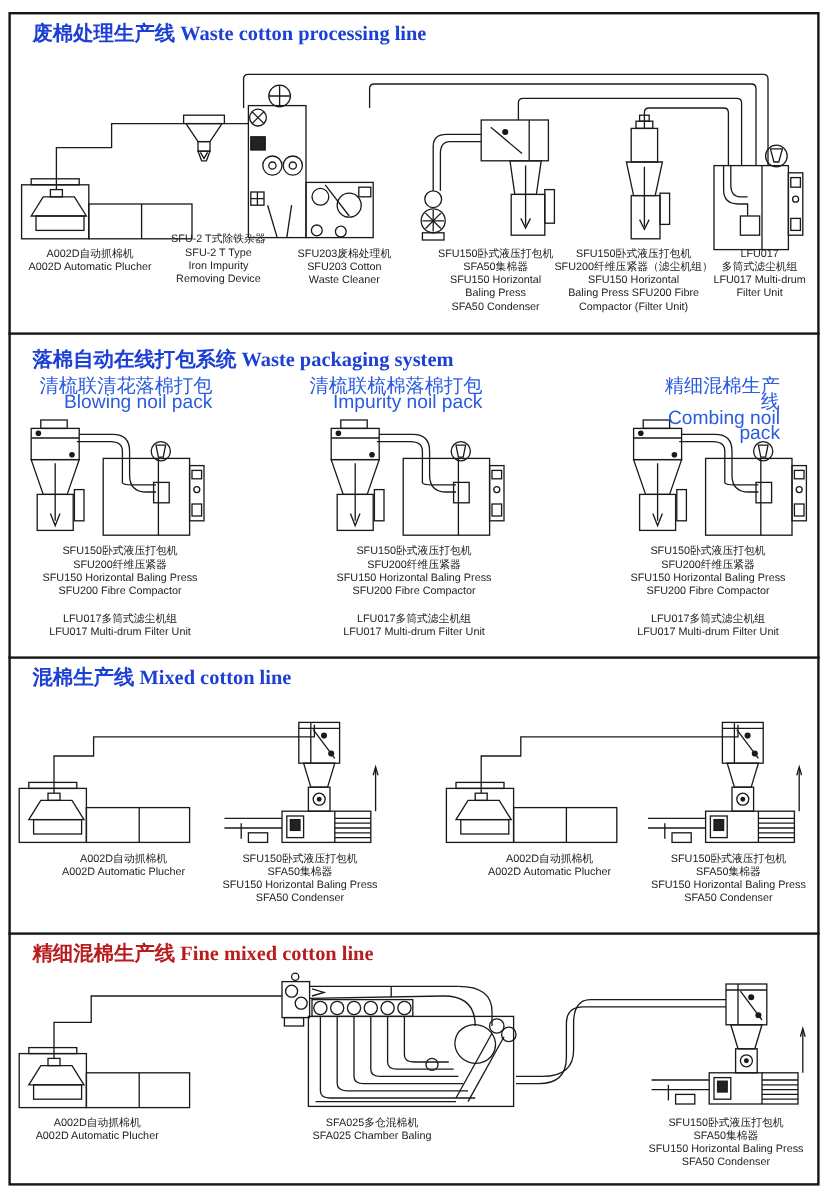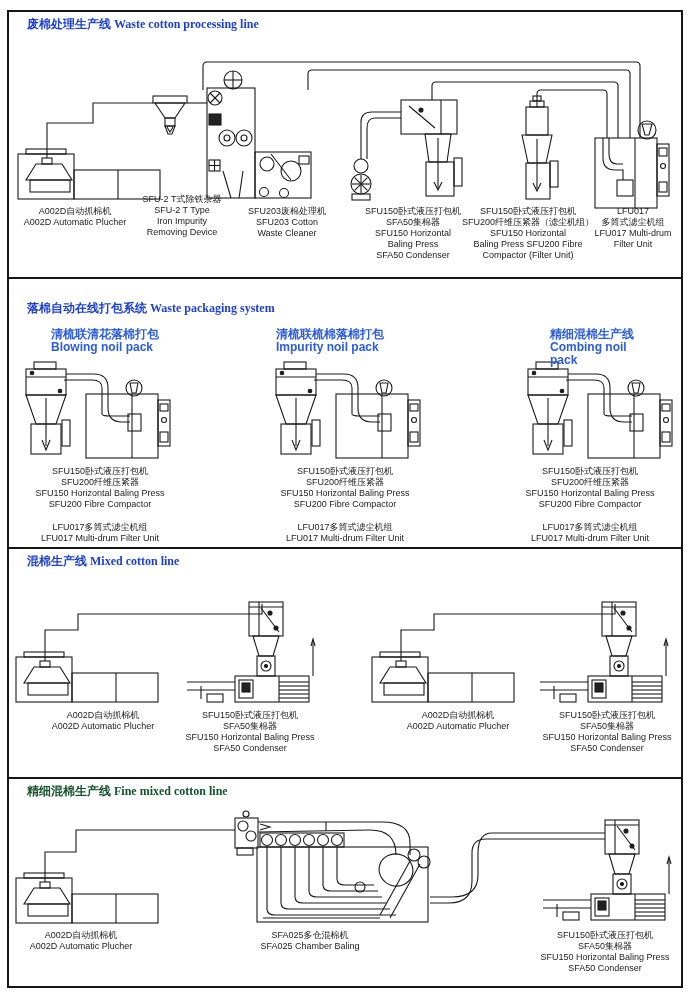--- a/index.html
+++ b/index.html
@@ -2,23 +2,23 @@
 <html><head>
 <meta charset="utf-8">
 <style>
   html,body{margin:0;padding:0;background:#ffffff;}
   .page{position:relative;width:700px;height:1003px;background:#ffffff;overflow:hidden;
         font-family:"Liberation Sans","DejaVu Sans",sans-serif;color:#1a1a1a;}
   .frame{position:absolute;left:7px;top:10px;width:676px;height:978px;border:2px solid #161616;box-sizing:border-box;}
   .divider{position:absolute;left:7px;width:676px;height:2px;background:#161616;}
   .section{position:absolute;left:0;width:700px;}
   .title{position:absolute;left:27px;top:6px;margin:0;font-family:"Liberation Serif","DejaVu Serif",serif;
-         font-size:12px;font-weight:bold;white-space:nowrap;}
-  .sublabel{position:absolute;transform:translateX(-50%);text-align:left;font-size:12px;line-height:13px;
-            font-weight:700;white-space:pre-line;}
+         font-size:17px;font-weight:bold;white-space:nowrap;}
+  .sublabel{position:absolute;transform:translateX(-50%);text-align:right;font-size:16px;line-height:13px;
+            font-weight:400;white-space:pre-line;}
   .mlabel{position:absolute;transform:translateX(-50%);text-align:center;font-size:9px;line-height:11px;
           color:#222222;white-space:pre-line;width:175px;}
   svg{position:absolute;left:0;top:0;}
   .draw{stroke:#1a1a1a;stroke-width:1.1;fill:none;}
 </style>
 </head>
 <body>
 
 <div class="page">
 
@@ -265,21 +265,21 @@
 Baling Press SFU200 Fibre
 Compactor (Filter Unit)</div>
     <div class="mlabel" style="left:633px;top:196px">LFU017
 多筒式滤尘机组
 LFU017 Multi-drum
 Filter Unit</div>
   </div>
 
   <div class="divider" style="top:277px;"></div>
 
-  <div class="section" style="top:294px;height:348px;">
+  <div class="section" style="top:282px;height:348px;">
     <svg width="700" height="270">
       <g>
           <use href="#g-packgroup" x="18" y="68"></use>
         </g>
       <g>
           <use href="#g-packgroup" x="268" y="68"></use>
         </g>
       <g>
           <use href="#g-packgroup" x="520" y="68"></use>
         </g>
@@ -363,21 +363,21 @@
           <use href="#g-blender" x="230" y="38"></use>
         </g>
       <g class="draw">
         <path d="M430,120 H452 Q478,120 478,98 V76 Q478,56 492,56 H605"></path>
         <path d="M430,126 H449 Q472,126 472,104 V76 Q472,62 486,62 H605"></path>
       </g>
       <g>
           <use href="#g-hpress" x="543" y="43"></use>
         </g>
     </svg>
-    <h2 class="title" style="color: #14532d;">精细混棉生产线 Fine mixed cotton line</h2>
+    <h2 class="title" style="color: #b91c1c;">精细混棉生产线 Fine mixed cotton line</h2>
     <div class="mlabel" style="left:81px;top:153px">A002D自动抓棉机
 A002D Automatic Plucher</div>
     <div class="mlabel" style="left:310px;top:153px">SFA025多仓混棉机
 SFA025 Chamber Baling</div>
     <div class="mlabel" style="left:605px;top:153px">SFU150卧式液压打包机
 SFA50集棉器
 SFU150 Horizontal Baling Press
 SFA50 Condenser</div>
   </div>
 

